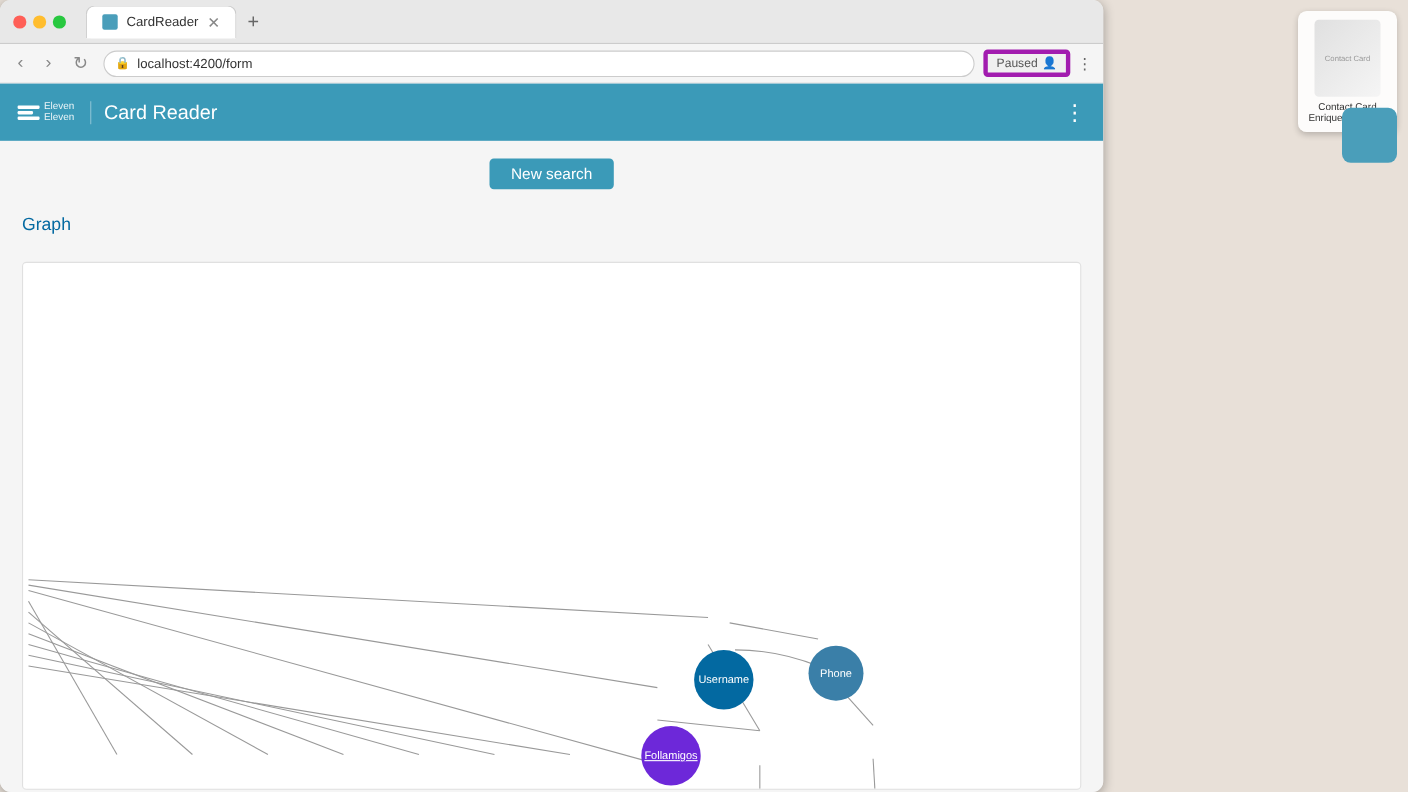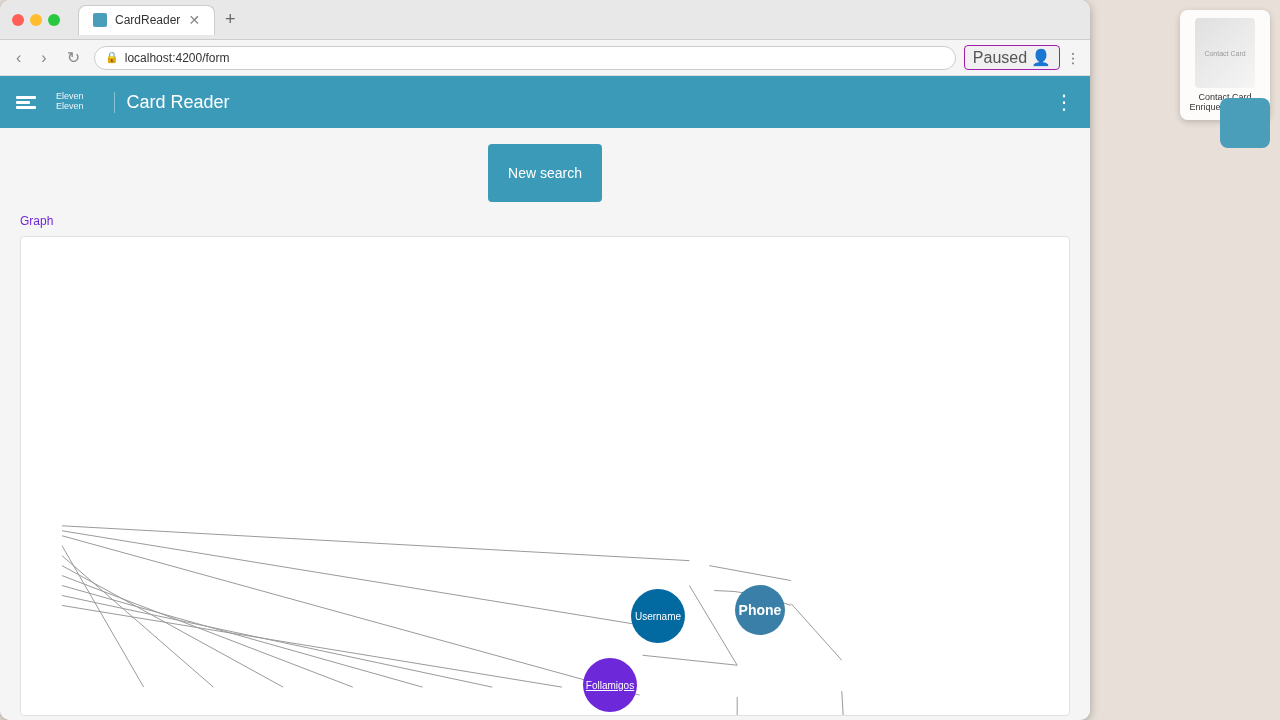--- a/index.html
+++ b/index.html
@@ -1,55 +1,55 @@
 <!DOCTYPE html>
 <html><head>
   <meta charset="utf-8">
   <style>
     * { margin: 0; padding: 0; box-sizing: border-box; }
     body { font-family: -apple-system, BlinkMacSystemFont, 'Segoe UI', sans-serif; background: #e8e0d8; width: 1280px; height: 720px; overflow: hidden; }
 
     
-    .browser-window { background: #f0f0f0; border-radius: 10px; overflow: hidden; width: 1090px; height: 720px; position: absolute; top: 0; left: 0; box-shadow: 0 2px 10px rgba(0,0,0,0.3); }
+    .browser-window { background: #f0f0f0; border-radius: 10px; overflow: hidden; width: 1003px; height: 720px; position: absolute; top: 0; left: 0; box-shadow: 0 2px 10px rgba(0,0,0,0.3); }
     .browser-titlebar { background: #e8e8e8; height: 40px; display: flex; align-items: center; padding: 0 12px; gap: 8px; border-bottom: 1px solid #ccc; }
     .traffic-lights { display: flex; gap: 6px; align-items: center; }
     .traffic-light { width: 12px; height: 12px; border-radius: 50%; }
     .traffic-light.close { background: #ff5f57; }
     .traffic-light.minimize { background: #ffbd2e; }
     .traffic-light.maximize { background: #28c840; }
     .tab-bar { display: flex; align-items: center; flex: 1; margin-left: 10px; gap: 4px; }
     .tab { background: white; border-radius: 8px 8px 0 0; padding: 6px 14px; font-size: 12px; color: #333; display: flex; align-items: center; gap: 8px; height: 30px; border: 1px solid #ccc; border-bottom: none; }
     .tab-favicon { width: 14px; height: 14px; background: #4a9eba; border-radius: 2px; }
     .tab-close { color: #888; font-size: 14px; cursor: pointer; }
     .new-tab { font-size: 18px; color: #666; cursor: pointer; padding: 0 6px; }
     .browser-toolbar { background: #f5f5f5; height: 36px; display: flex; align-items: center; padding: 0 10px; gap: 8px; border-bottom: 1px solid #ddd; }
     .nav-btn { background: none; border: none; color: #888; font-size: 16px; cursor: pointer; padding: 2px 6px; }
     .nav-btn:disabled { color: #ccc; }
     .address-bar { flex: 1; height: 24px; border: 1px solid #ccc; border-radius: 12px; background: white; padding: 0 10px; font-size: 12px; color: #333; display: flex; align-items: center; gap: 6px; }
     .address-lock { color: #888; font-size: 11px; }
     .toolbar-icons { display: flex; gap: 6px; align-items: center; }
     .toolbar-icon { color: #666; font-size: 14px; cursor: pointer; }
-    .paused-badge { background: #f0f0f0; border: 1px solid #a21caf; border-radius: 4px; padding: 2px 8px; font-size: 16px; color: #555; display: flex; align-items: center; gap: 4px; }
+    .paused-badge { background: #f0f0f0; border: 4px solid #a21caf; border-radius: 4px; padding: 2px 8px; font-size: 11px; color: #555; display: flex; align-items: center; gap: 4px; }
 
     
     .app-content { background: #f5f5f5; height: calc(720px - 76px); }
     .app-header { background: #3b9ab8; height: 52px; display: flex; align-items: center; padding: 0 16px; justify-content: space-between; }
-    .app-logo { display: flex; align-items: center; gap: 20px; }
+    .app-logo { display: flex; align-items: center; gap: 4px; }
     .logo-icon { display: flex; flex-direction: column; gap: 2px; }
     .logo-bar { background: white; height: 3px; border-radius: 1px; }
     .logo-bar:nth-child(1) { width: 20px; }
     .logo-bar:nth-child(2) { width: 14px; }
     .logo-bar:nth-child(3) { width: 20px; }
     .logo-brand { color: white; font-size: 13px; font-weight: 600; line-height: 1.1; }
     .logo-brand span { display: block; font-size: 9px; font-weight: 400; opacity: 0.9; }
     .app-title { color: white; font-size: 18px; font-weight: 400; margin-left: 10px; border-left: 1px solid rgba(255,255,255,0.4); padding-left: 12px; }
     .app-menu { color: white; font-size: 20px; cursor: pointer; }
     .main-content { padding: 16px 20px; }
-    .new-search-btn { display: block; margin: 0 auto 12px; background: #3b9ab8; color: white; border: none; border-radius: 4px; padding: 21px 20px; font-size: 14px; cursor: pointer; }
-    .section-title { font-size: 12px; color: #6d28d9; margin-bottom: 8px; }
+    .new-search-btn { display: block; margin: 0 auto 24px; background: #3b9ab8; color: white; border: none; border-radius: 4px; padding: 6px 20px; font-size: 14px; cursor: pointer; }
+    .section-title { font-size: 16px; color: #0369a1; margin-bottom: 24px; }
     .graph-container { background: white; border: 1px solid #e0e0e0; border-radius: 4px; height: 480px; position: relative; overflow: hidden; }
 
     
     .graph-svg { position: absolute; top: 0; left: 0; width: 100%; height: 100%; }
     .node { position: absolute; border-radius: 50%; display: flex; align-items: center; justify-content: center; color: white; font-size: 11px; font-weight: 500; text-align: center; cursor: pointer; }
     .node-teal { background: #2e8b6e; }
     .node-blue { background: #2e7fa8; }
 
     
     .desktop-widget { position: absolute; top: 10px; right: 10px; background: rgba(255,255,255,0.9); border-radius: 8px; padding: 8px; width: 90px; text-align: center; box-shadow: 0 2px 6px rgba(0,0,0,0.2); }
@@ -147,21 +147,21 @@
           <line x1="788" y1="456" x2="790" y2="490" stroke="#999" stroke-width="1"></line>
 
           <path d="M 737 370 Q 700 355 660 355" stroke="#999" stroke-width="1" fill="none"></path>
         </svg>
 
         <div class="node node-teal" style="left:562px;top:421px;width:54px;height:54px;font-size:10px;background:#6d28d9;text-decoration:underline;">Follamigos</div>
 
         <div class="node" style="left:610px;top:352px;width:54px;height:54px;font-size:10px;background:#0369a1;border-radius:50%;display:flex;align-items:center;justify-content:center;color:white;position:absolute;">Username</div>
 
 
-        <div class="node node-blue" style="left:714px;top:348px;width:50px;height:50px;font-size:14px;background:#3a7fa8;font-weight:bold;">Phone</div>
+        <div class="node node-blue" style="left:714px;top:348px;width:50px;height:50px;font-size:10px;background:#3a7fa8;">Phone</div>
 
 
       </div>
     </div>
 
   </div>
 </div>
 
 <div class="desktop-widget" style="position:absolute;top:10px;right:10px;">
   <div class="desktop-widget-img">

